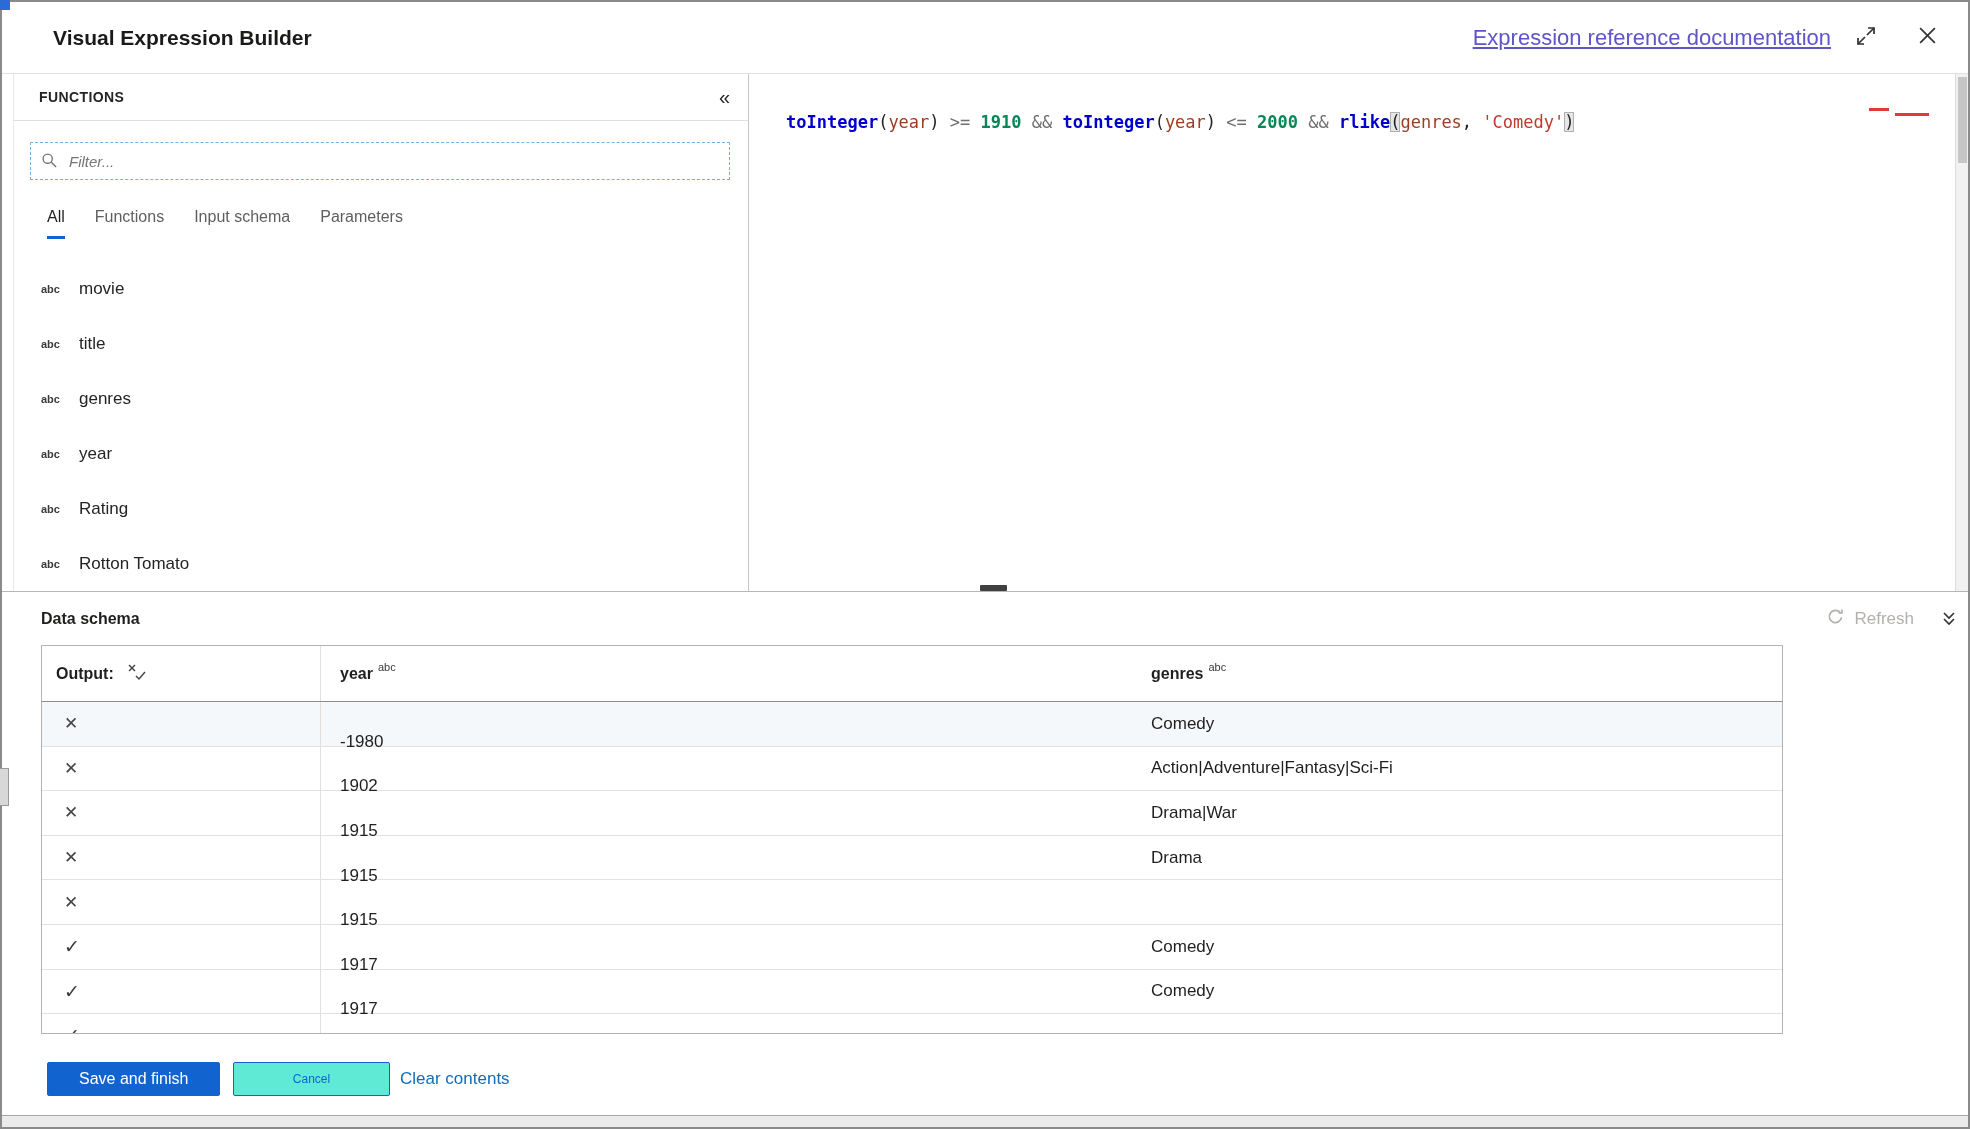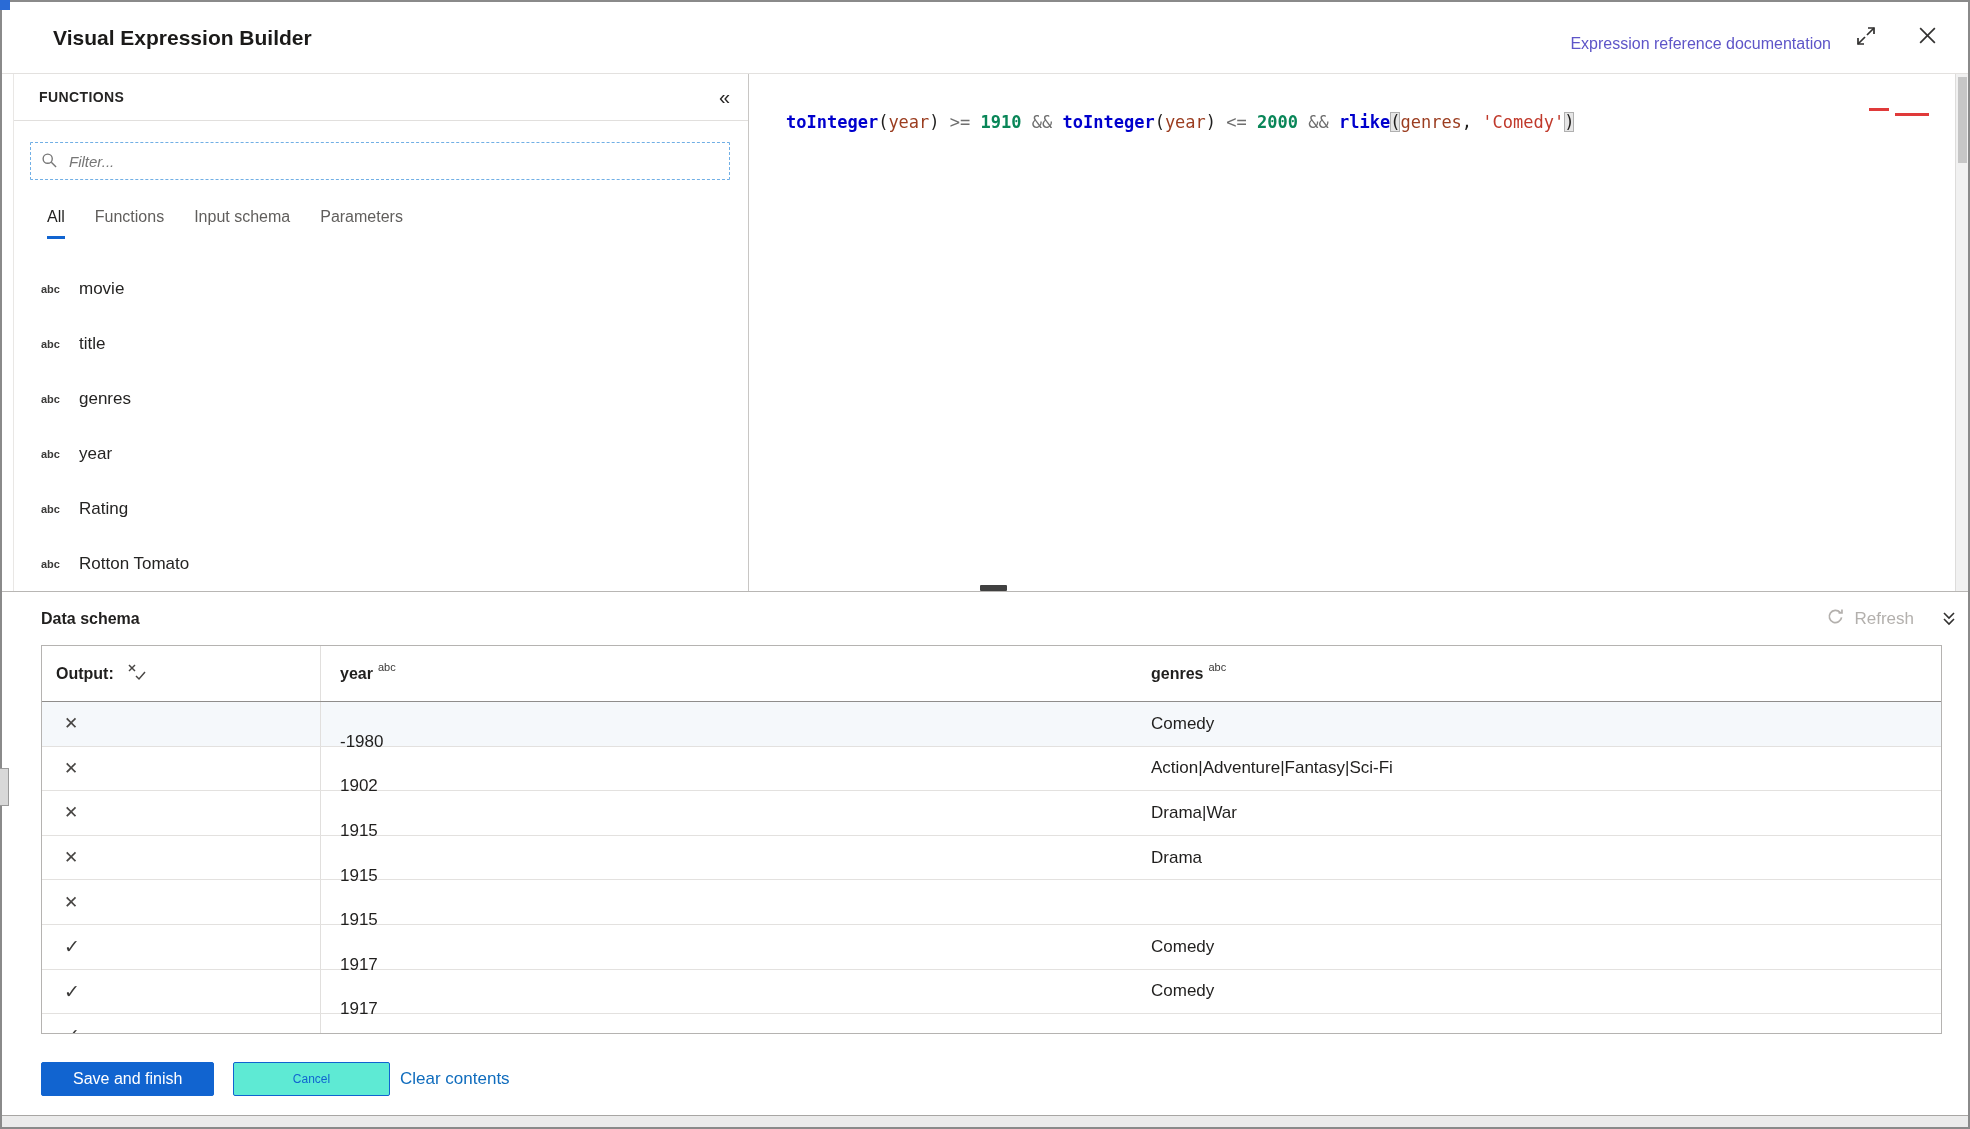--- a/index.html
+++ b/index.html
@@ -9,21 +9,21 @@
   .frame{position:absolute;inset:0;border:2px solid #8a8a8a;box-sizing:border-box;pointer-events:none;}
   .corner-blue{position:absolute;left:0;top:0;width:10px;height:10px;background:#2a6bd6;}
   .left-fragment{position:absolute;left:0;top:768px;width:9px;height:38px;background:#d8d8d8;
                  border:1px solid #9a9a9a;border-left:none;box-sizing:border-box;}
 
   
   .titlebar{position:absolute;left:2px;top:2px;right:2px;height:71px;background:#fff;}
   .dlg-title{position:absolute;left:51px;top:50%;transform:translateY(-50%);
              font-size:21px;font-weight:600;color:#1b1a19;}
   .doc-link{position:absolute;right:137px;top:50%;transform:translateY(-50%);
-            font-size:16px;color:var(--link,#5e55c8);cursor:pointer;margin-top:6px;}
+            font-size:22px;color:var(--link,#5e55c8);text-decoration:underline;cursor:pointer;}
   .expand-btn{position:absolute;right:90px;top:50%;transform:translateY(-50%);width:24px;height:24px;
               display:flex;align-items:center;justify-content:center;cursor:pointer;}
   .close-btn{position:absolute;right:28px;top:50%;transform:translateY(-50%);width:26px;height:26px;
              display:flex;align-items:center;justify-content:center;cursor:pointer;}
   .header-divider{position:absolute;left:2px;right:2px;top:73px;border-top:1px solid #e3e1df;}
 
   
   .left-panel{position:absolute;left:13px;top:74px;width:736px;height:517px;background:#fff;
               border-right:1px solid #c8c6c4;border-left:1px solid #e9e7e5;box-sizing:border-box;}
   .panel-head{height:46px;border-bottom:1px solid #e1dfdd;display:flex;align-items:center;}
@@ -67,39 +67,39 @@
                    border-radius:1px;cursor:row-resize;}
 
   
   .preview-head{position:absolute;left:2px;right:2px;top:592px;height:53px;}
   .preview-title{position:absolute;left:39px;top:50%;transform:translateY(-50%);font-size:16px;font-weight:700;}
   .refresh{position:absolute;right:54px;top:50%;transform:translateY(-50%);display:flex;align-items:center;
            gap:9px;color:#b3b0ad;font-size:17px;cursor:default;}
   .dbl-chevron{position:absolute;right:11px;top:50%;transform:translateY(-50%);cursor:pointer;
                display:flex;align-items:center;}
 
-  .table{position:absolute;left:41px;top:645px;width:1901px;height:389px;border:1px solid #b5b3b1;
+  .table{position:absolute;left:41px;top:645px;width:1742px;height:389px;border:1px solid #b5b3b1;
          box-sizing:border-box;overflow:hidden;background:#fff;}
   .thead{display:flex;height:55px;border-bottom:1px solid #8f8d8b;align-items:stretch;}
   .hc{display:flex;align-items:center;box-sizing:border-box;font-size:16px;font-weight:700;}
   .hc-out{width:279px;border-right:1px solid #e1dfdd;padding-left:14px;gap:12px;}
   .hc-year{width:830px;padding-left:19px;}
   .hc-genres{flex:1;}
   .hdr-abc{font-size:11px;font-weight:400;color:#3b3a39;margin-left:5px;position:relative;top:-7px;}
   .trow{display:flex;height:44.6px;box-sizing:border-box;border-bottom:1px solid #e3e1df;align-items:center;}
   .trow.hl{background:#f5f8fb;}
   .tcell{box-sizing:border-box;font-size:17px;color:#201f1e;}
   .c-out{width:279px;height:100%;border-right:1px solid #e1dfdd;display:flex;align-items:center;padding-left:22px;}
   .c-year{width:830px;padding-left:19px;margin-top:36px;}
   .c-genres{flex:1;}
   .mark{font-size:19px;color:#3b3a39;line-height:1;}
   .mark.excluded{font-size:17px;color:#484644;}
 
   
-  .btn-save{position:absolute;left:41px;top:1062px;height:34px;padding:0 31px;background:var(--accent,#1164d0);
+  .btn-save{position:absolute;left:47px;top:1062px;height:34px;padding:0 31px;background:var(--accent,#1164d0);
             color:#fff;font-size:16px;font-family:inherit;border:1px solid var(--accent,#1164d0);border-radius:2px;
             display:flex;align-items:center;justify-content:center;cursor:pointer;box-sizing:border-box;}
   .btn-cancel{position:absolute;left:233px;top:1062px;height:34px;width:157px;background:#5eead4;
               color:var(--accent,#1164d0);font-size:12px;font-family:inherit;border:1px solid var(--accent,#1164d0);
               border-radius:2px;display:flex;align-items:center;justify-content:center;cursor:pointer;box-sizing:border-box;}
   .link-clear{position:absolute;left:400px;top:1062px;height:34px;display:flex;align-items:center;
               color:#0f6cbd;font-size:17px;cursor:pointer;}
   .bottom-strip{position:absolute;left:2px;right:2px;top:1115px;height:12px;background:#ebebeb;
                 border-top:1px solid #a8a6a4;}
 </style>

